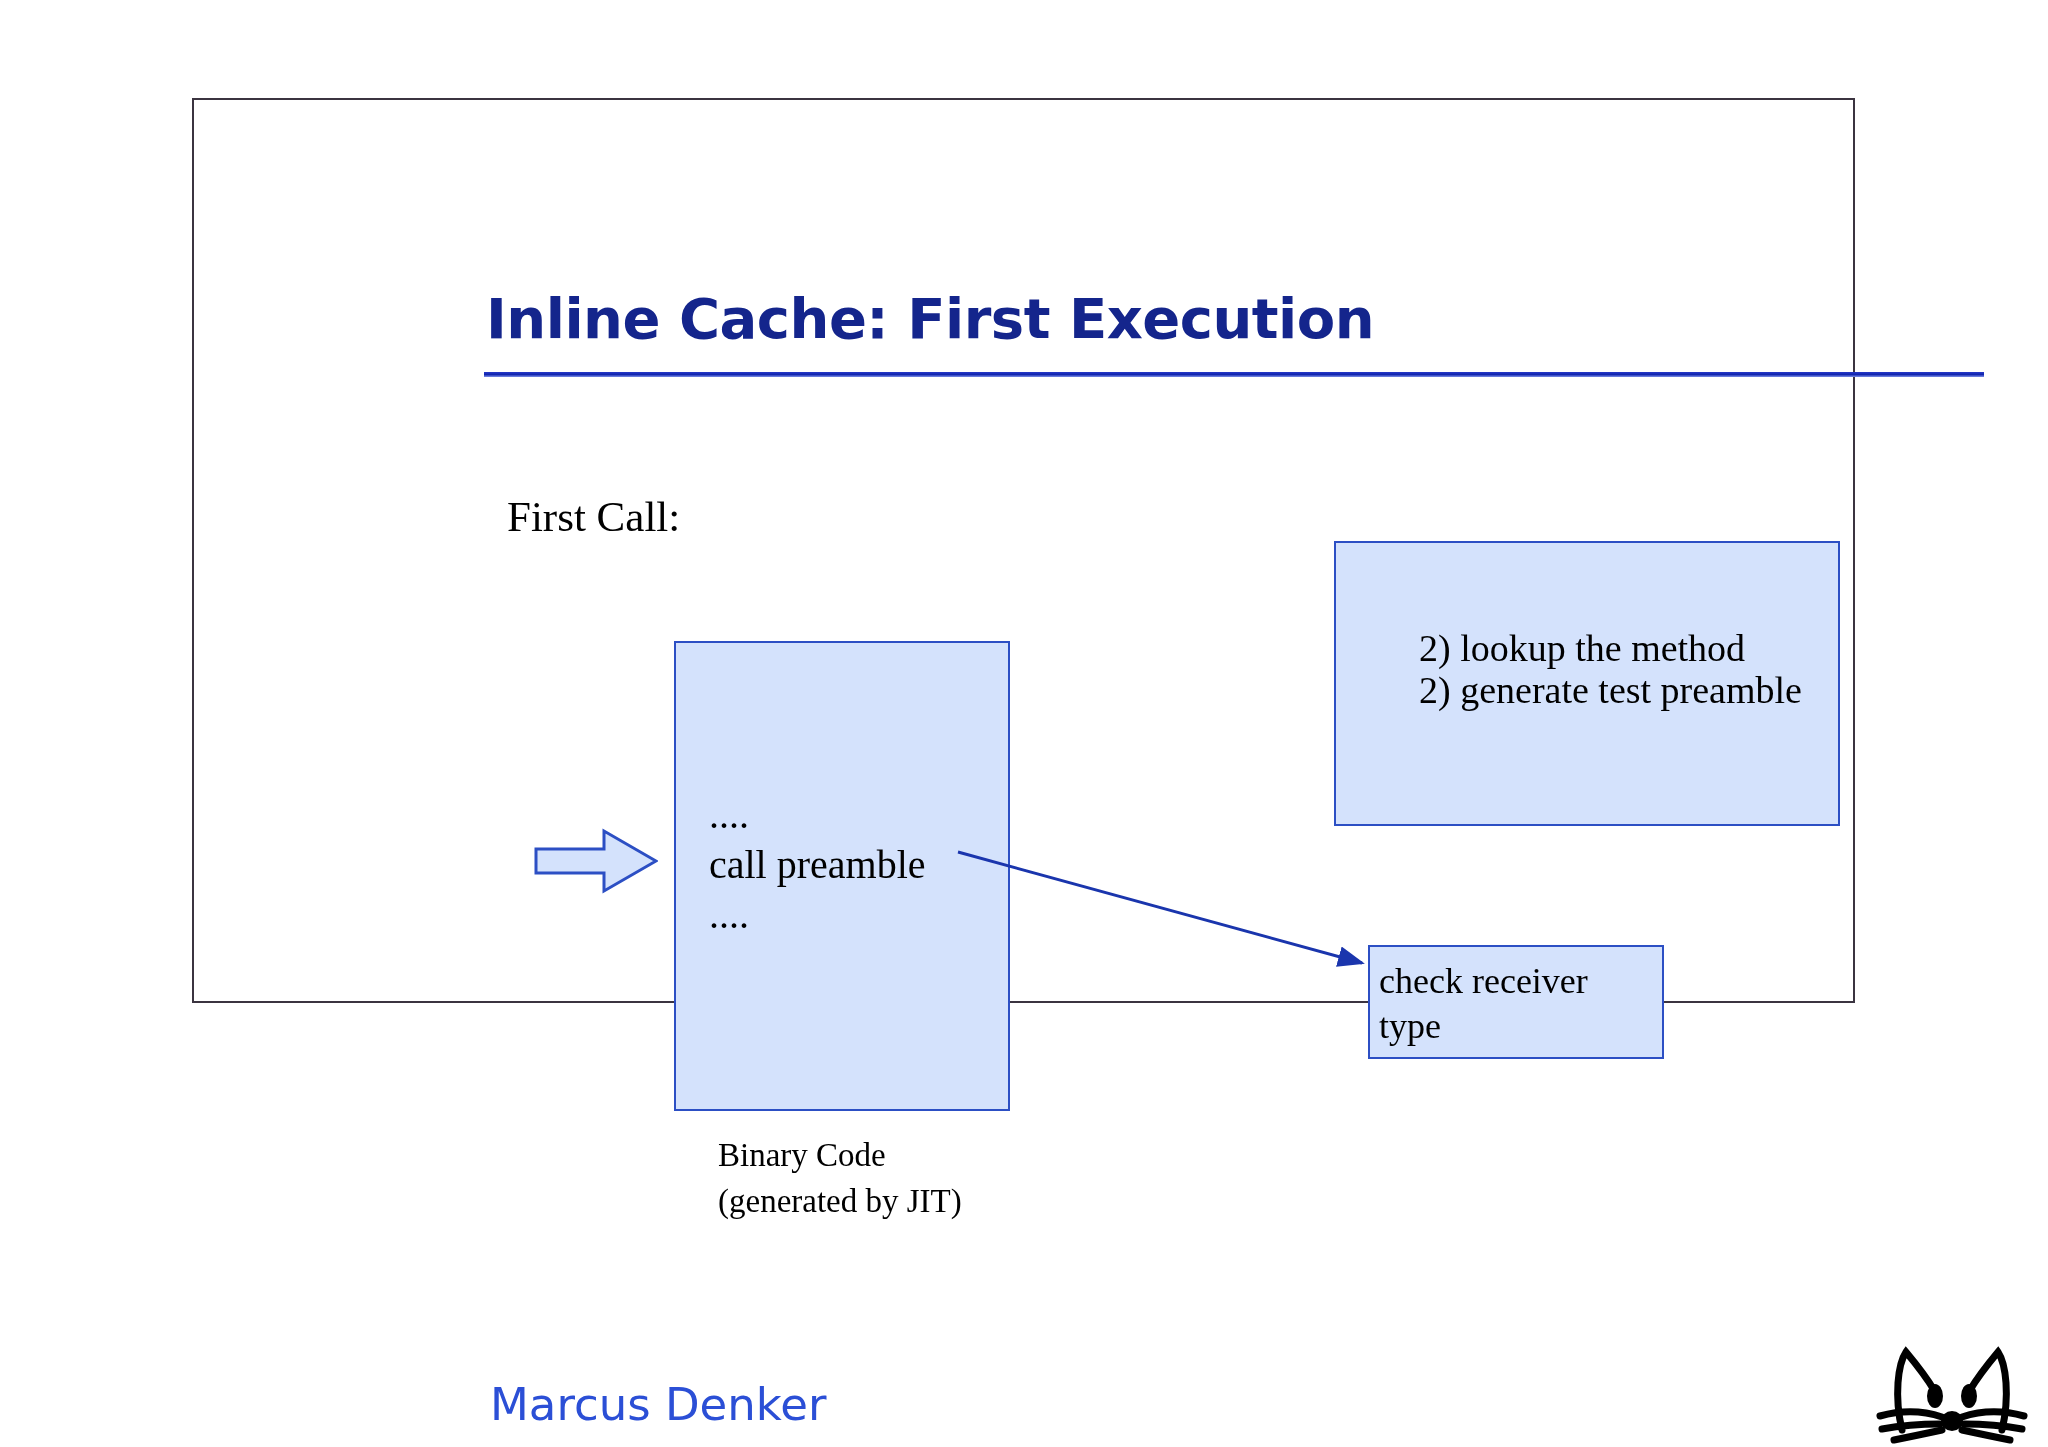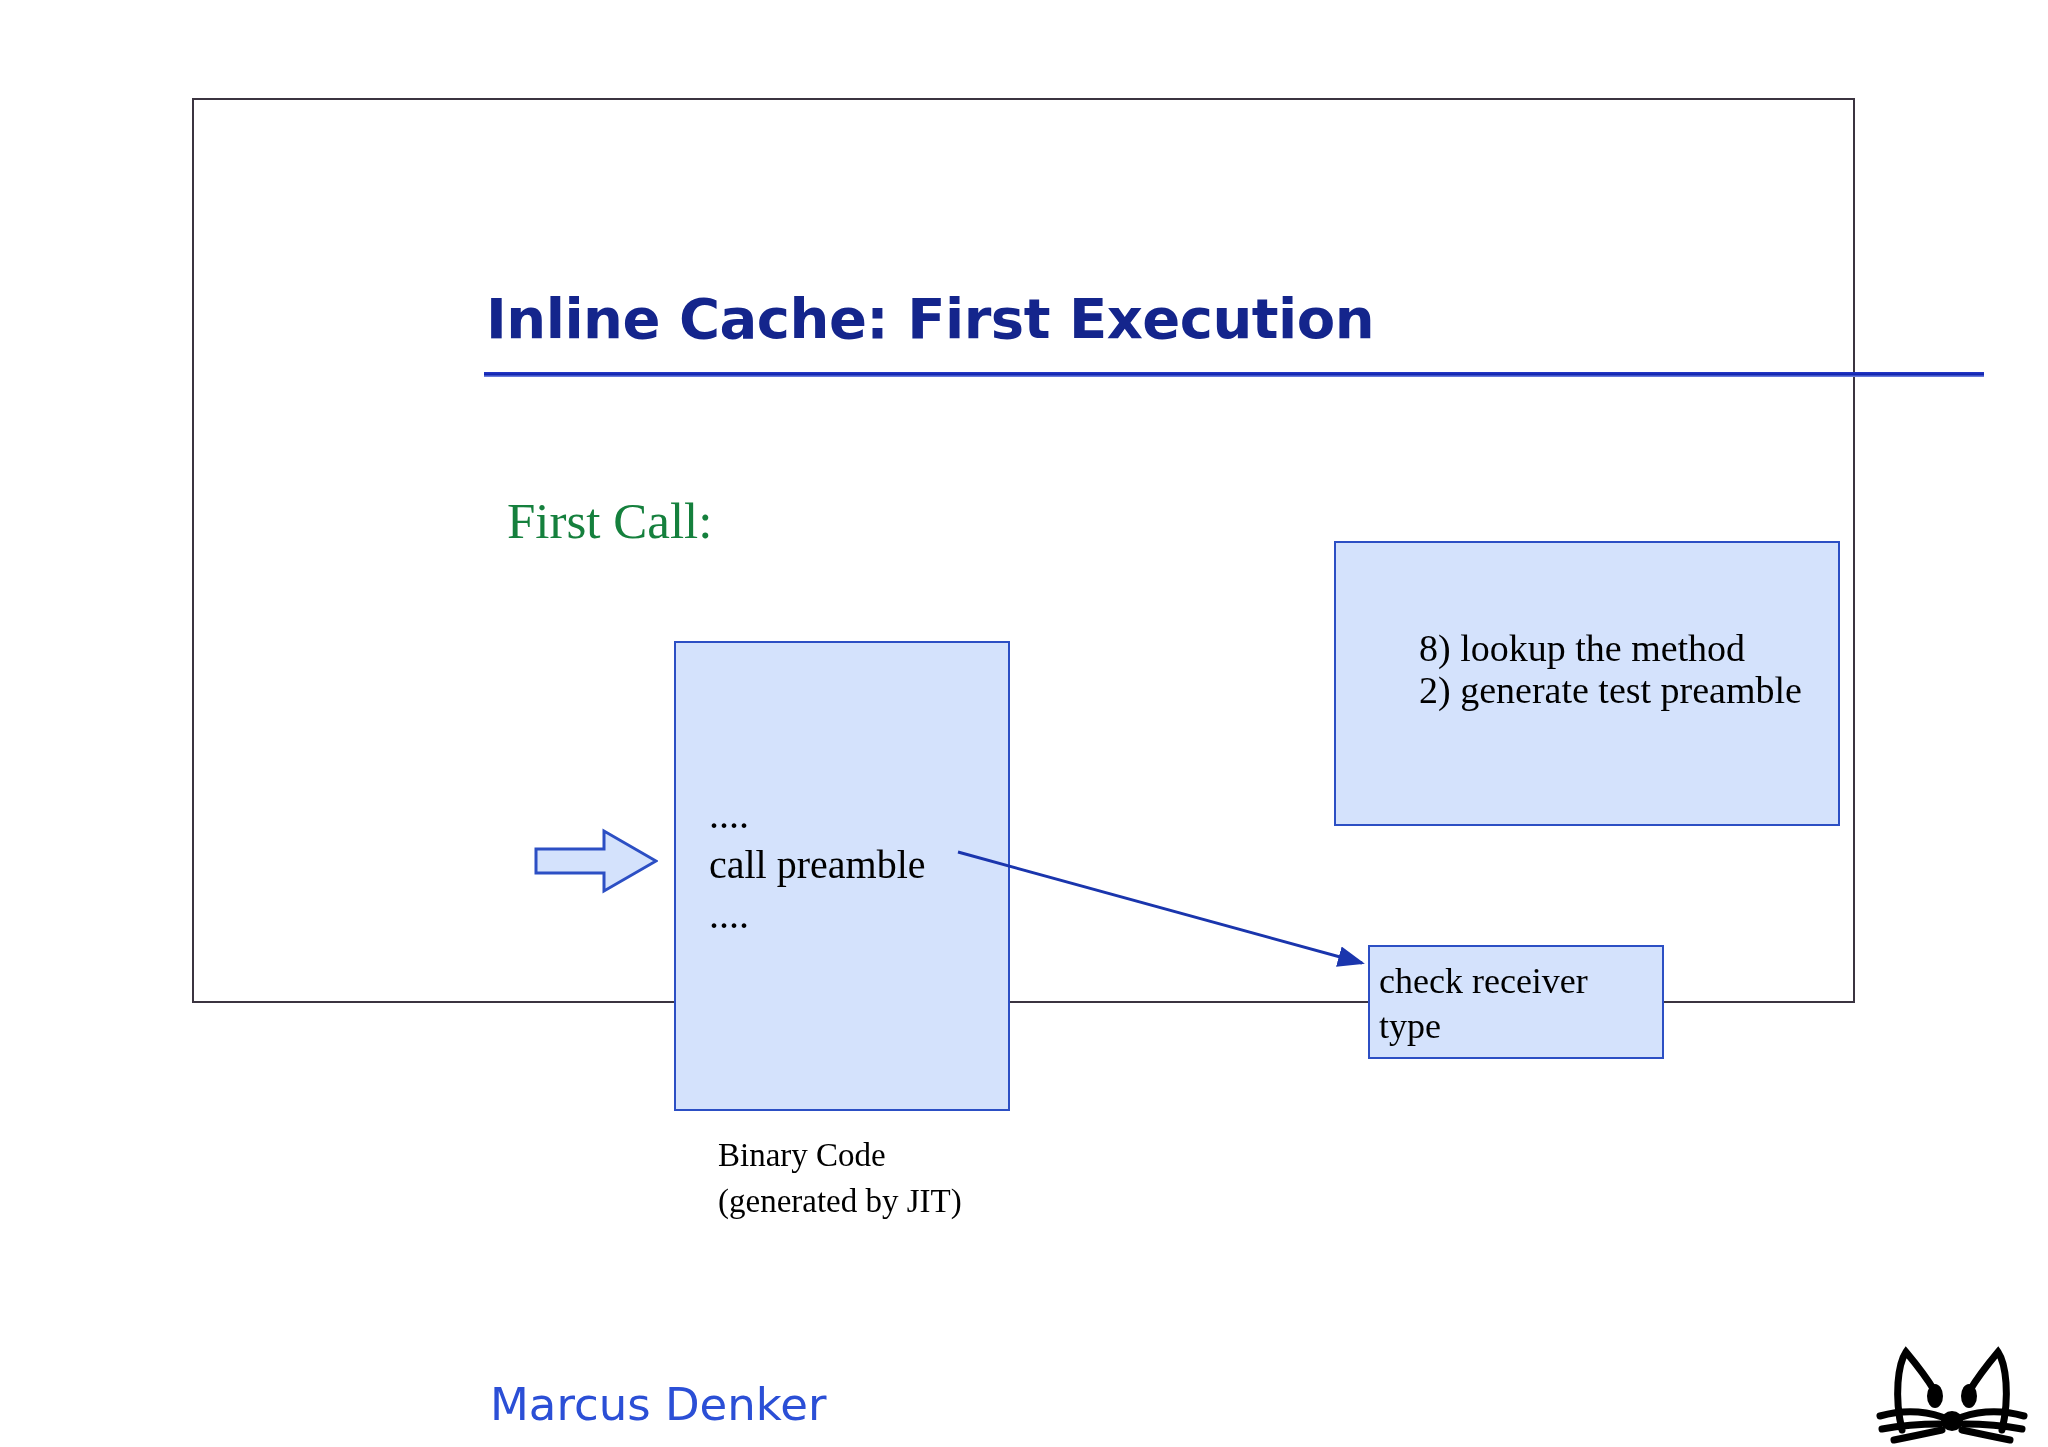--- a/index.html
+++ b/index.html
@@ -52,22 +52,22 @@
     width: 1500px;
     height: 5px;
     background: linear-gradient(to bottom, #2638c8 0%, #1226b0 50%, #7d8fe8 100%);
   }
 
   
   .first-call-label {
     position: absolute;
     left: 313px;
     top: 392px;
-    font-size: 51px;
-    color: #15803d;
+    font-size: 43px;
+    color: #000000;
     white-space: nowrap;
   }
 
   
   .code-box {
     position: absolute;
     left: 480px;
     top: 541px;
     width: 336px;
     height: 470px;
@@ -222,21 +222,21 @@
       <div>call preamble</div>
       <div>....</div>
     </div>
     <div class="code-caption">
       <div>Binary Code</div>
       <div>(generated by JIT)</div>
     </div>
 
     <div class="steps-box"></div>
     <div class="steps-list">
-      <div>8) lookup the method</div>
+      <div>2) lookup the method</div>
       <div>2) generate test preamble</div>
     </div>
 
     <div class="connector">
       <svg width="440" height="160" viewBox="0 0 440 160" xmlns="http://www.w3.org/2000/svg">
         <defs>
           <marker id="arrowhead" markerWidth="9" markerHeight="7" refX="8" refY="3.5" orient="auto">
             <polygon points="0 0, 9 3.5, 0 7" fill="#1a35ad"></polygon>
           </marker>
         </defs>

